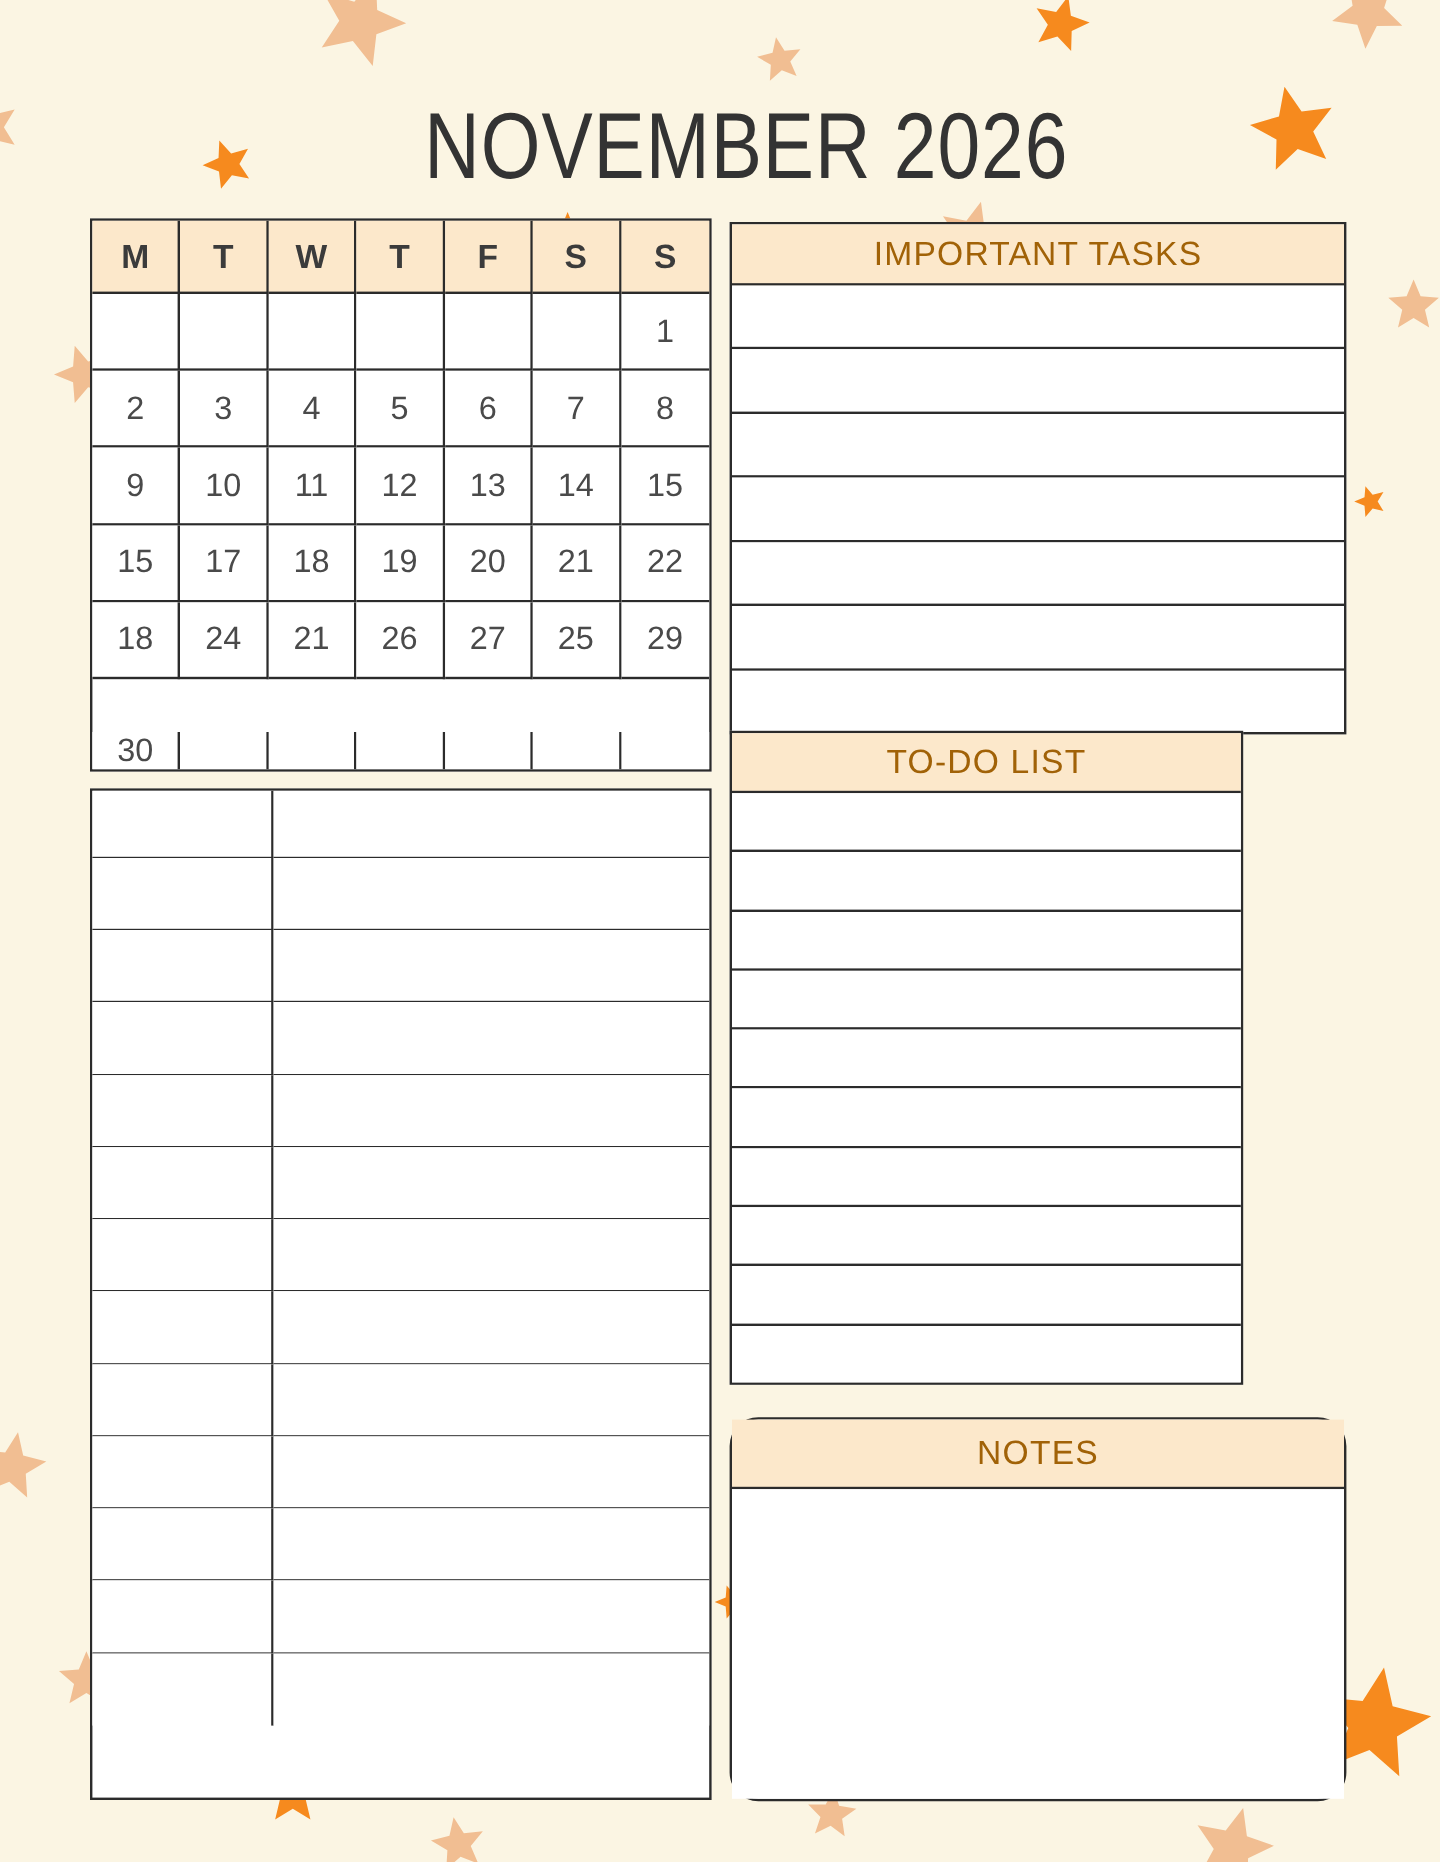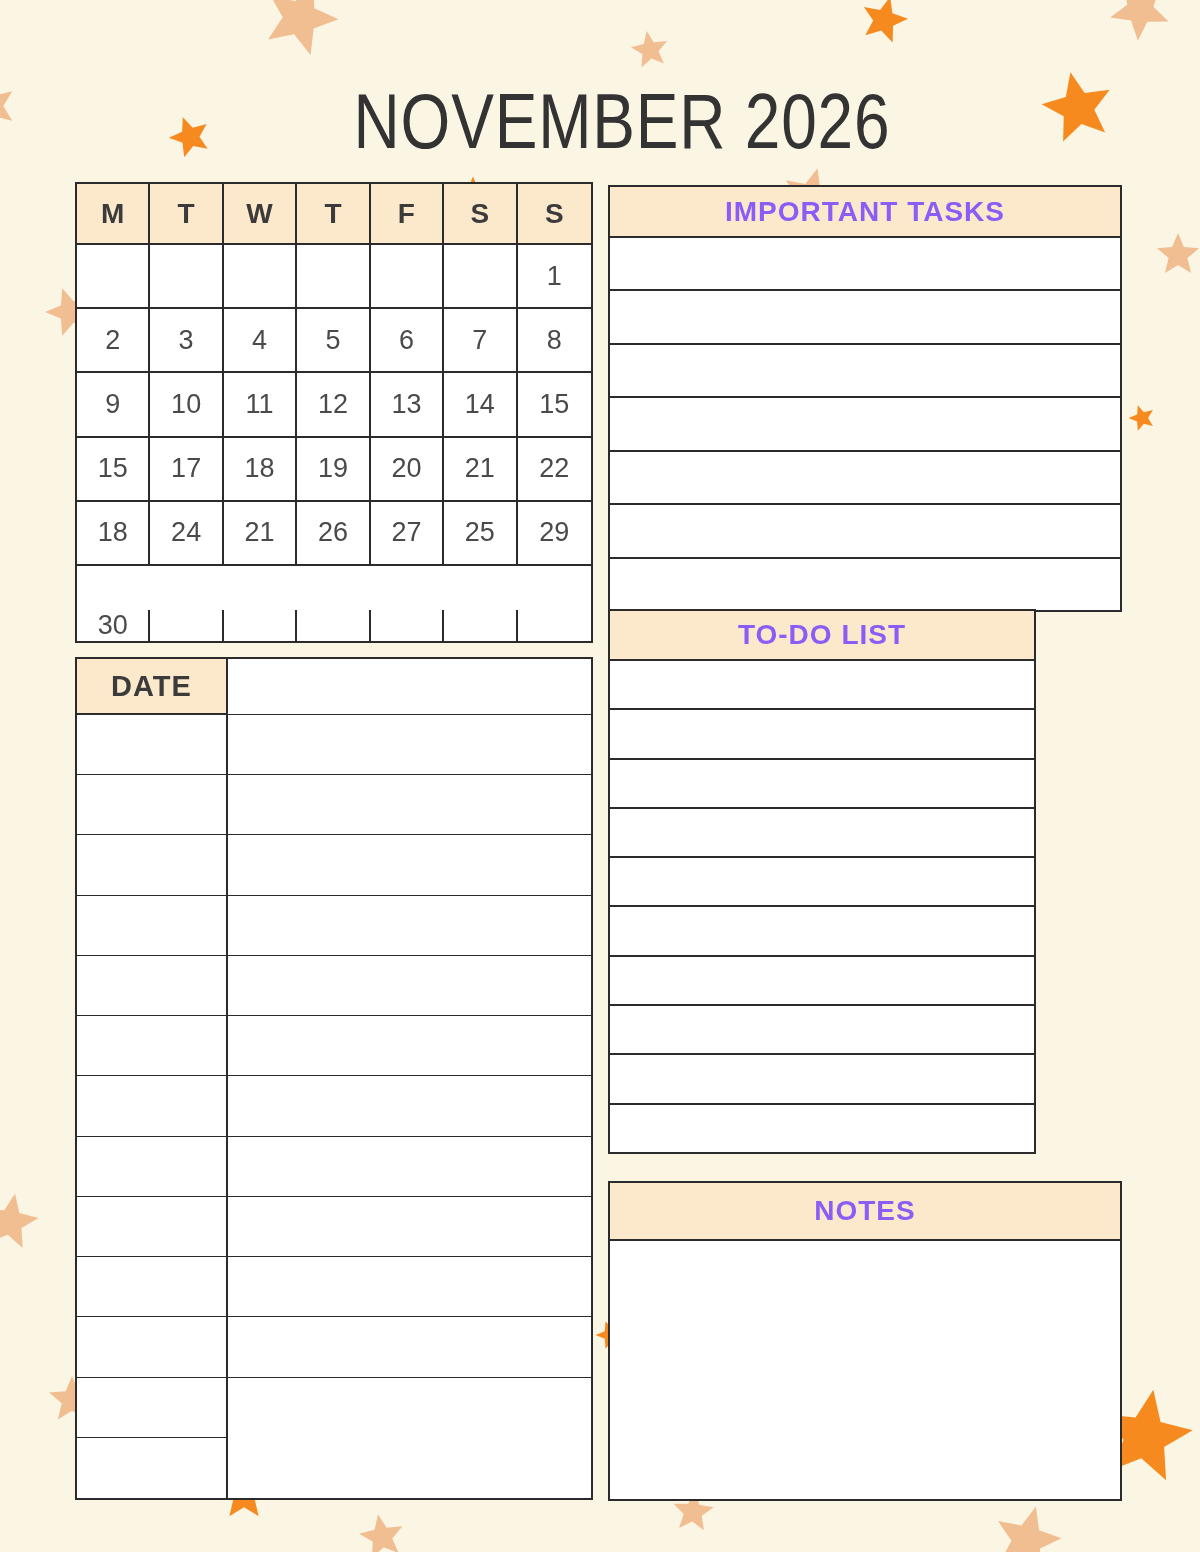--- a/index.html
+++ b/index.html
@@ -49,25 +49,25 @@
   .act-cell:nth-last-child(-n+2) { border-bottom:none; }
   .act-head {
     background:#FCE8CB; border-bottom:2px solid #2b2b2b;
     display:flex; align-items:center; justify-content:center;
     font-weight:bold; font-size:29px; color:#3b3b3b; letter-spacing:1px;
   }
 
   
   .tasks { left:608px; top:185px; width:514px; height:427px; display:flex; flex-direction:column; }
   .todo  { left:608px; top:609px; width:428px; height:545px; display:flex; flex-direction:column; }
-  .notes { left:608px; top:1181px; width:514px; height:320px; display:flex; flex-direction:column; }
+  .notes { left:608px; top:1181px; width:514px; height:320px; display:flex; flex-direction:column;border-radius:24px; }
   .sec-head {
     background:#FCE8CB; border-bottom:2px solid #2b2b2b; flex:0 0 auto;
     display:flex; align-items:center; justify-content:center;
-    font-weight:bold; font-size:28px; color:#8b5cf6; letter-spacing:1px;
+    font-weight:normal; font-size:28px; color:#a16207; letter-spacing:1px;
   }
   .tasks .sec-head { height:49px; }
   .todo  .sec-head { height:48px; }
   .notes .sec-head { height:56px; }
   .rows { flex:1 1 auto; display:flex; flex-direction:column; }
   .line-row { flex:1 1 auto; background:#ffffff; border-bottom:2px solid #2b2b2b; }
   .line-row:last-child { border-bottom:none; }
   .notes-body { flex:1 1 auto; background:#ffffff; }
 </style>
 </head>
@@ -186,21 +186,20 @@
       <div class="cal-cell">30</div>
       <div class="cal-cell"></div>
       <div class="cal-cell"></div>
       <div class="cal-cell"></div>
       <div class="cal-cell"></div>
       <div class="cal-cell"></div>
       <div class="cal-cell"></div>
     </div>
 
   <div class="panel activity">
-    <div class="act-cell act-head">DATE</div>
   <div class="act-cell"></div>
       <div class="act-cell"></div>
       <div class="act-cell"></div>
       <div class="act-cell"></div>
       <div class="act-cell"></div>
       <div class="act-cell"></div>
       <div class="act-cell"></div>
       <div class="act-cell"></div>
       <div class="act-cell"></div>
       <div class="act-cell"></div>

